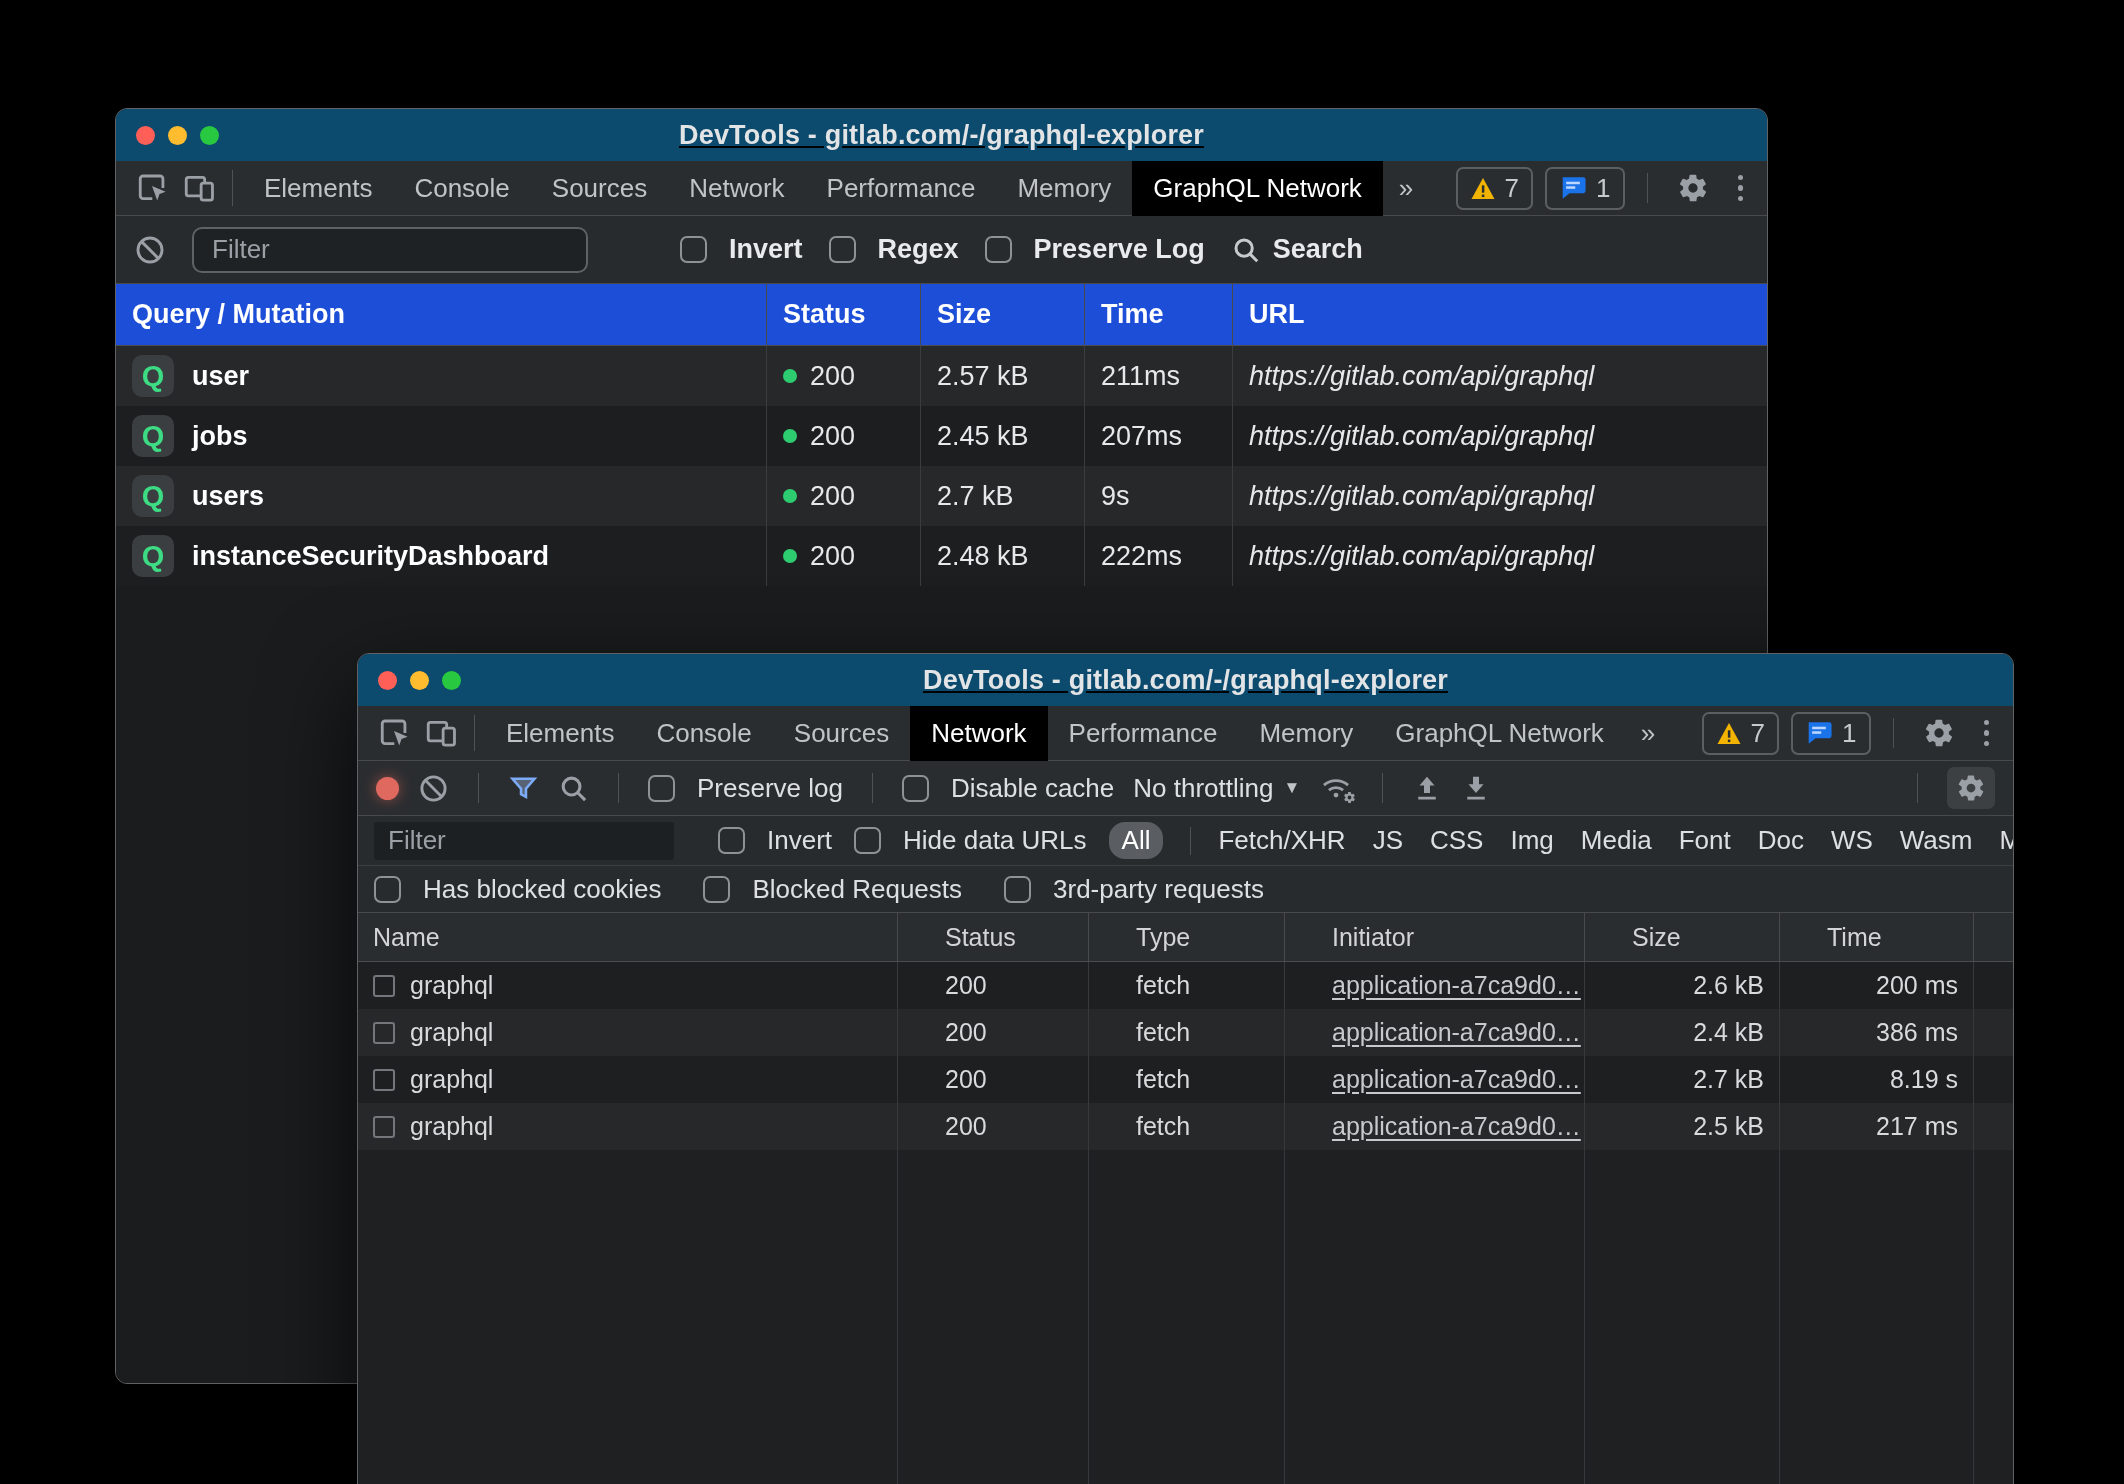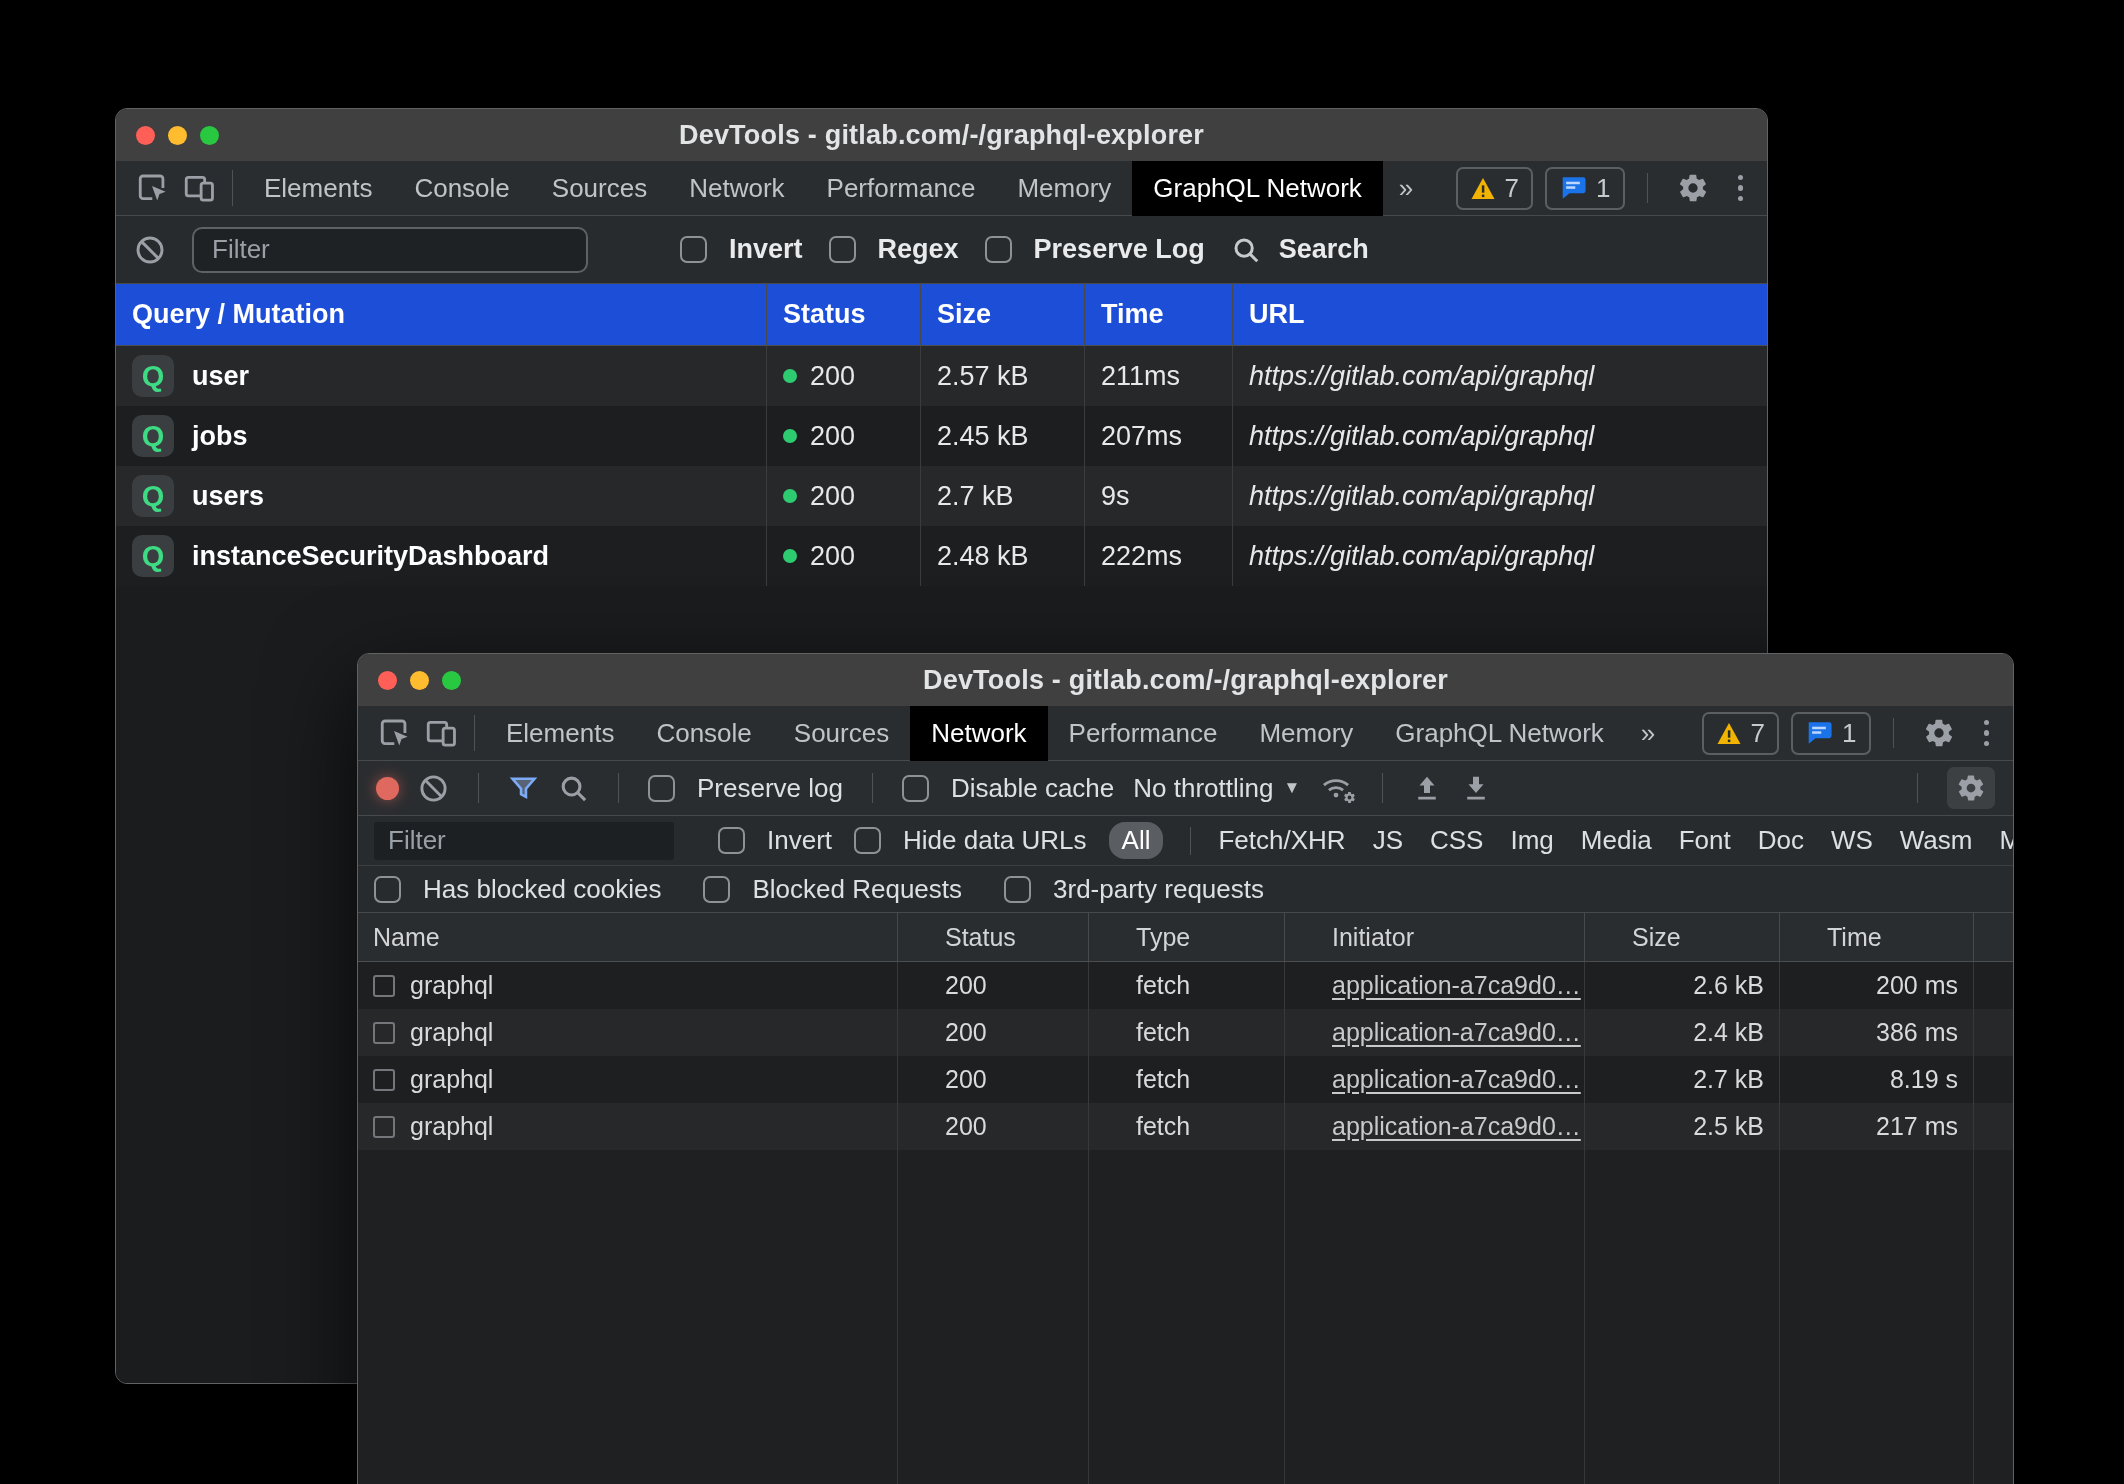--- a/index.html
+++ b/index.html
@@ -6,22 +6,22 @@
   html,body { background:#000; }
   body { font-family:"Liberation Sans", sans-serif; }
   #stage { position:relative; width:2124px; height:1484px; background:#000; overflow:hidden; }
 
   .window { position:absolute; border:1px solid #606264; border-radius:12px; overflow:hidden;
             background:#1d1f21; box-shadow:0 30px 90px rgba(0,0,0,.75); display:flex; flex-direction:column; }
   #back-window  { left:115px; top:108px; width:1653px; height:1276px; }
   #front-window { left:357px; top:653px; width:1657px; height:1000px; }
 
   
-  .titlebar { height:52px; flex:0 0 52px; background:#404040; position:relative;
-              display:flex; align-items:center; justify-content:center; }
+  .titlebar { height:52px; flex:0 0 52px; background:#0c4a6e; position:relative;
+              display:flex; align-items:center; justify-content:center;text-decoration:underline; }
   .traffic { position:absolute; left:20px; top:0; height:100%; display:flex; align-items:center; gap:13px; }
   .light { width:19px; height:19px; border-radius:50%; }
   .light.red    { background:#ff5f57; }
   .light.yellow { background:#febc2e; }
   .light.green  { background:#28c840; }
   .title { font-size:27px; font-weight:bold; color:#e2e4e5; letter-spacing:.2px; }
 
   
   .tabbar { height:55px; flex:0 0 55px; background:#2a2d30; border-bottom:1px solid #47494b;
             display:flex; align-items:center; padding:0 14px; }
@@ -43,21 +43,21 @@
   .box { width:27px; height:27px; border:2.5px solid #8e9295; border-radius:7px; background:transparent; flex:0 0 27px; }
   .icon-btn { display:flex; align-items:center; justify-content:center; }
 
   
   .gql-filterbar { height:68px; flex:0 0 68px; background:#282b2d; border-bottom:1px solid #47494b;
                    display:flex; align-items:center; padding:0 18px; gap:26px; }
   .gql-filterbar input { width:396px; height:46px; background:#1f2224; border:2px solid #5f6265; border-radius:10px;
                          color:#e2e4e5; font-size:26px; padding:0 18px; outline:none; font-family:inherit; }
   .gql-filterbar input::placeholder { color:#9aa0a6; }
   .gql-filterbar .chk { font-size:27px; font-weight:bold; color:#e8eaec; }
-  .searchgrp { display:flex; align-items:center; gap:18px; font-size:27px; font-weight:bold; color:#e8eaec; }
+  .searchgrp { display:flex; align-items:center; gap:12px; font-size:27px; font-weight:bold; color:#e8eaec; }
 
   
   .gql-table-header { display:grid; grid-template-columns:651px 154px 164px 148px 1fr;
                       height:62px; flex:0 0 62px; background:#1d4ed8; border-bottom:1px solid #4b4e50;
                       font-size:27px; font-weight:bold; color:#fff; }
   .gql-table-header > div { display:flex; align-items:center; padding:0 16px; border-right:1px solid #47494b; }
   .gql-table-header > div:last-child { border-right:none; }
   .gql-row { display:grid; grid-template-columns:651px 154px 164px 148px 1fr; height:60px; font-size:27px; color:#e6e8ea; }
   .gql-row:nth-child(odd)  { background:#26282a; }
   .gql-row:nth-child(even) { background:#1c1e20; }

